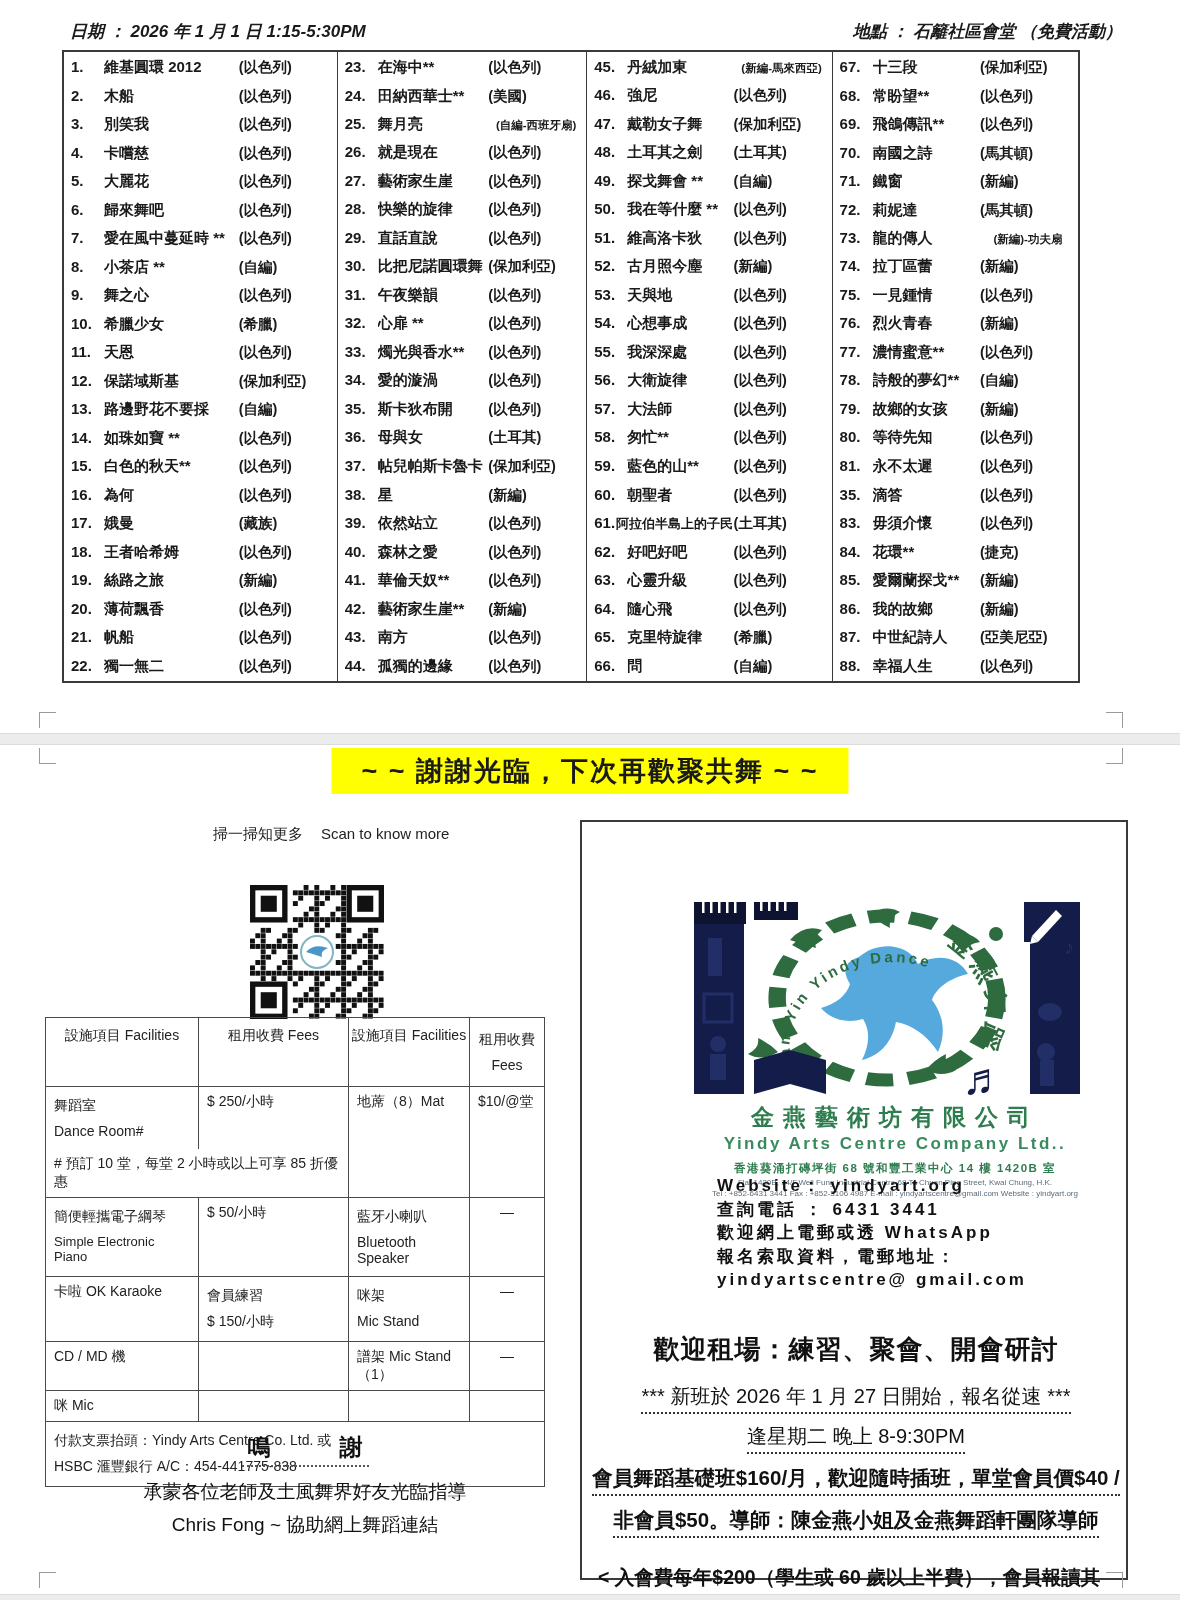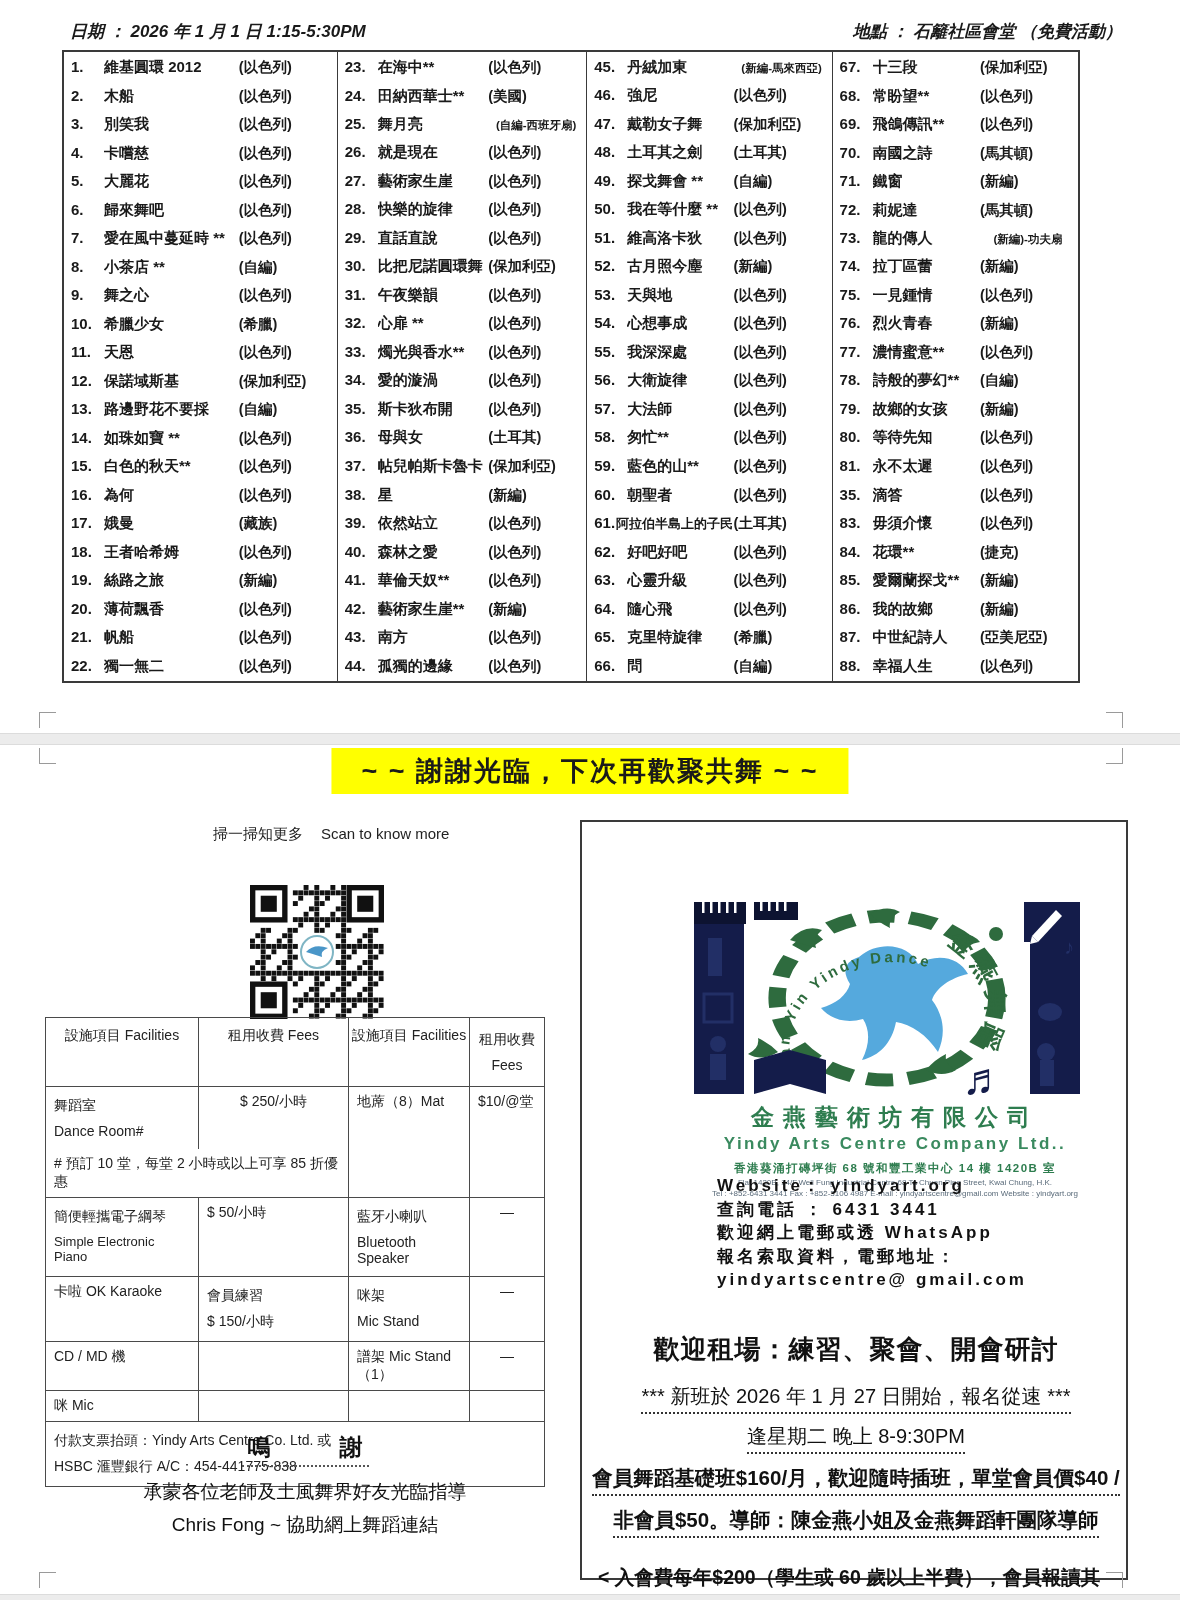--- a/index.html
+++ b/index.html
@@ -784,21 +784,21 @@
         <th>
           <span class="cellline">租用收費</span>
           <span class="cellline">Fees</span>
         </th>
       </tr>
       <tr>
         <td class="nb-b">
           <span class="cellline">舞蹈室</span>
           <span class="cellline">Dance Room#</span>
         </td>
-        <td class="nb-b" style="text-align:center">$ 250/小時</td>
+        <td class="nb-b" style="text-align:left">$ 250/小時</td>
         <td rowspan="2">地蓆（8）Mat</td>
         <td rowspan="2">$10/@堂</td>
       </tr>
       <tr>
         <td colspan="2" class="nb-t"># 預訂 10 堂，每堂 2 小時或以上可享 85 折優惠</td>
       </tr>
       <tr>
         <td>
           <span class="cellline">簡便輕攜電子綱琴</span>
           <span class="cellline" style="font-size:13px">Simple Electronic Piano</span>

